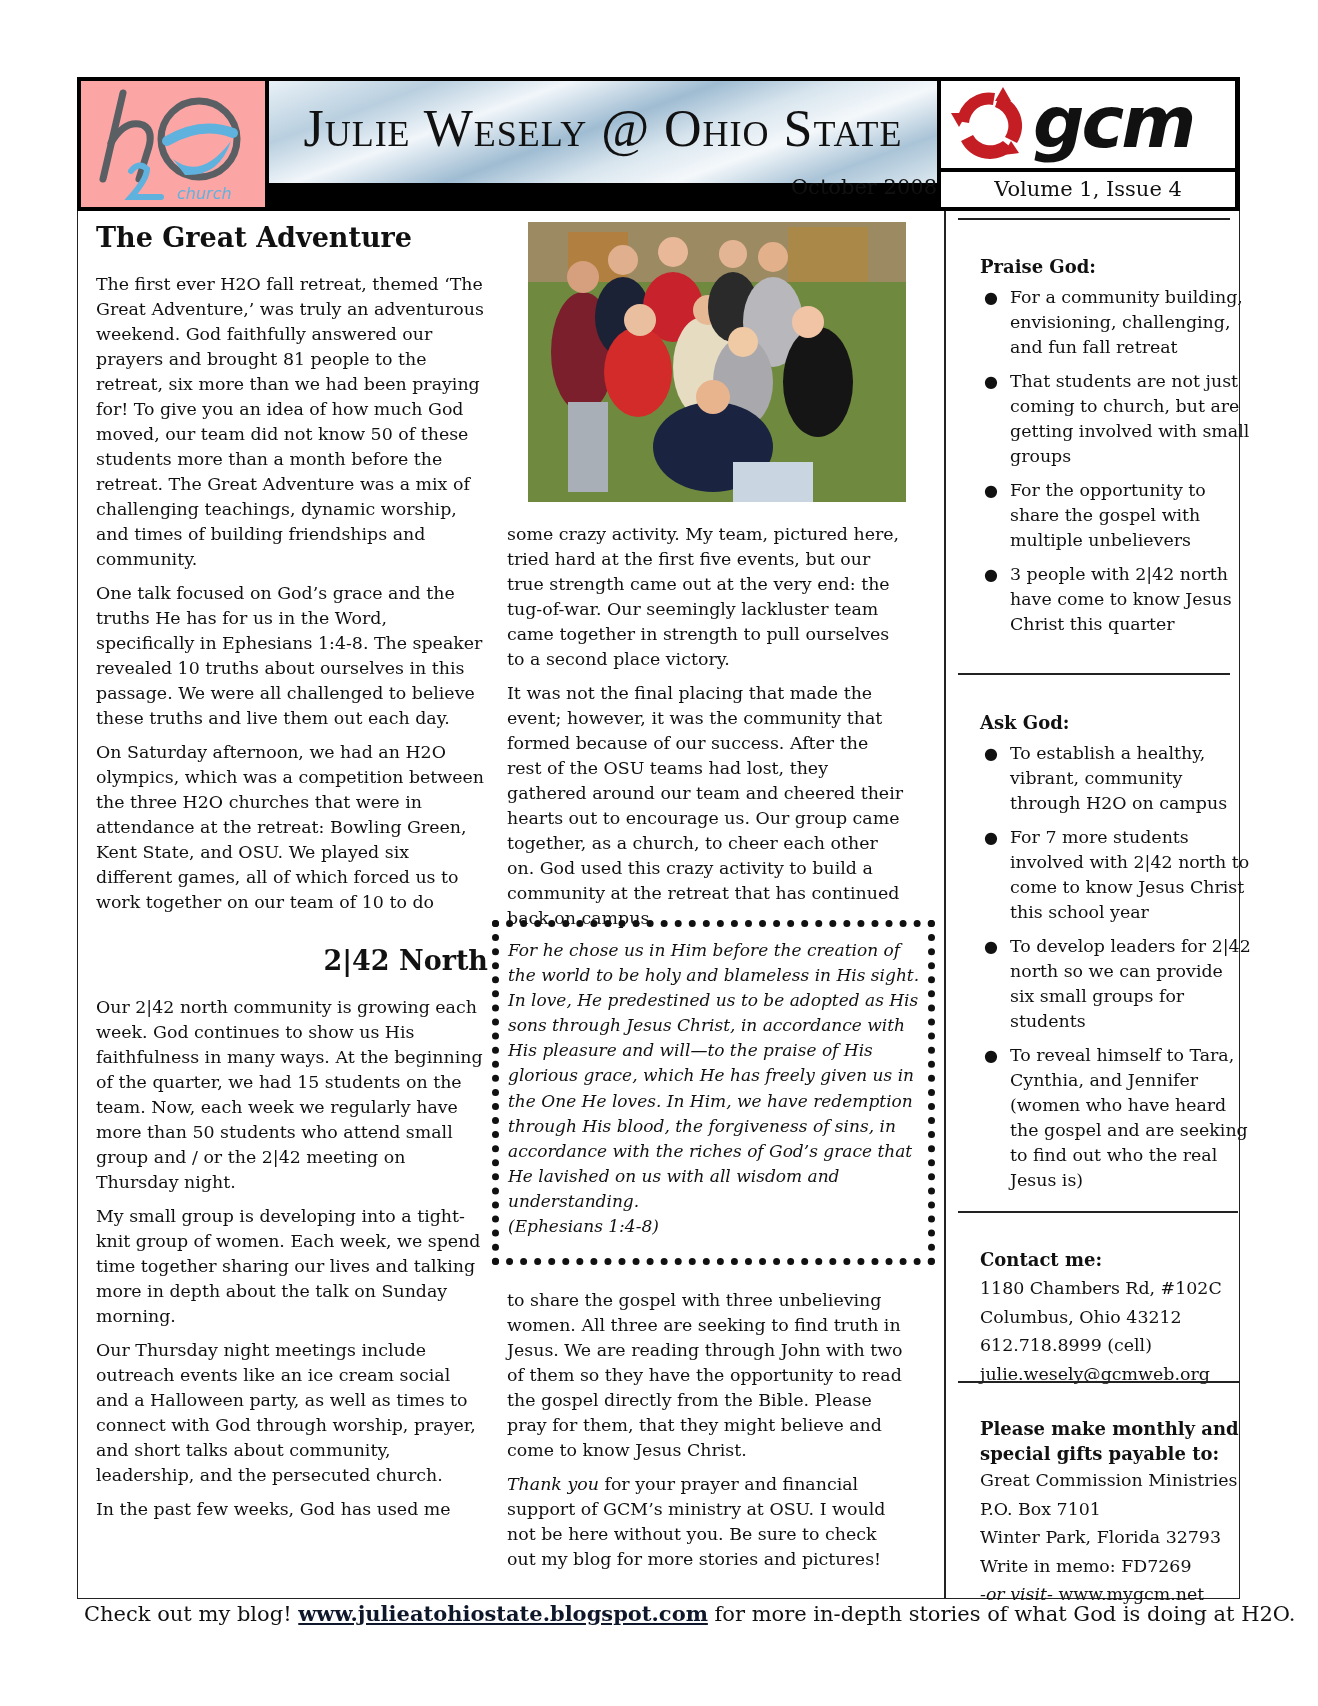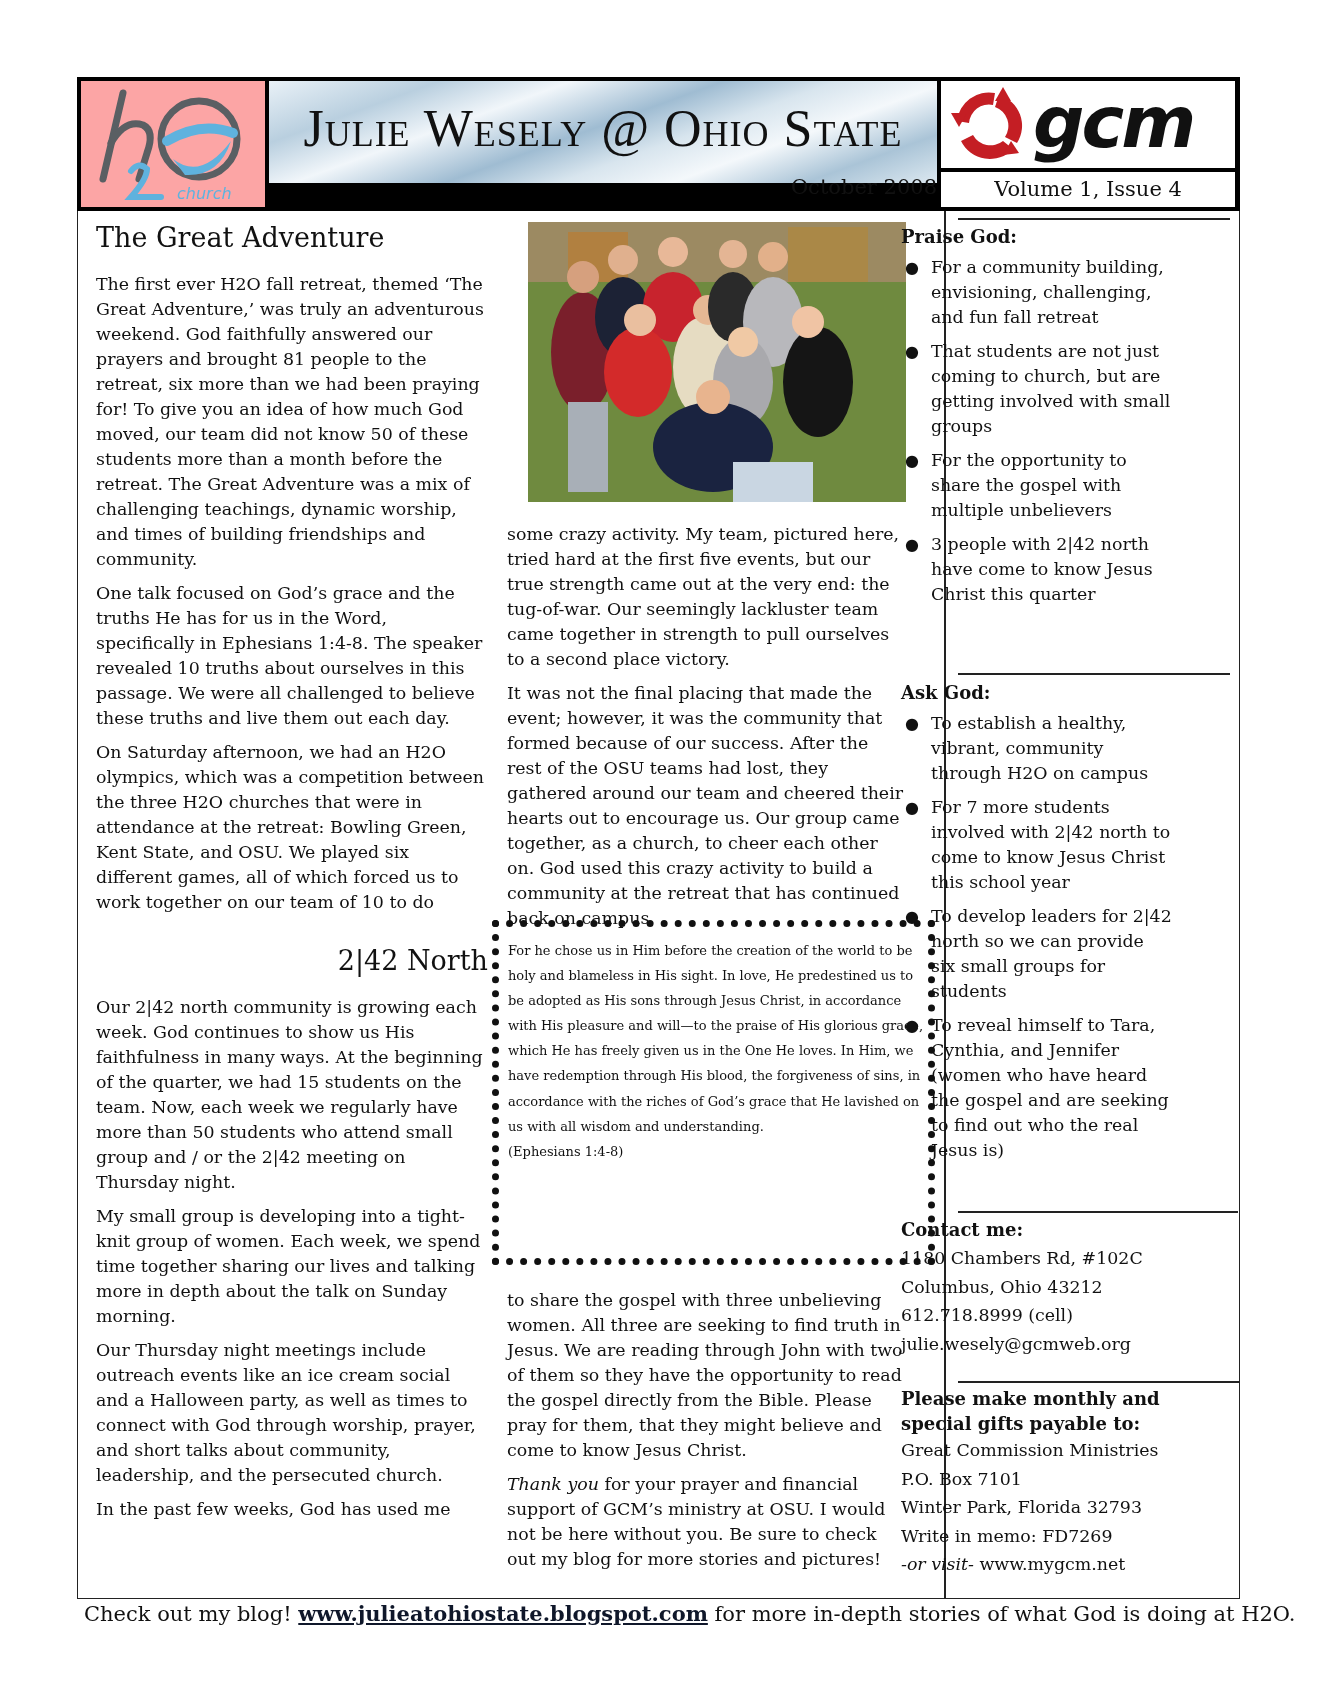--- a/index.html
+++ b/index.html
@@ -10,34 +10,34 @@
   .logo-box{position:absolute;left:81px;top:81px;width:184px;height:126px;background:#fca5a5;}
   .banner{position:absolute;left:269px;top:81px;width:668px;height:102px;
     background:linear-gradient(160deg,#e9f1f7 0%,#b9cfdf 18%,#f1f6fa 32%,#9fbcd2 48%,#d8e5ee 60%,#f4f8fb 72%,#aac4d7 86%,#dce8f0 100%);}
   .banner-title{position:absolute;left:0;right:0;top:18px;text-align:center;font-family:"Liberation Serif","DejaVu Serif",serif;font-size:52px;letter-spacing:1px;color:#111;font-variant:small-caps;}
   .banner-date{position:absolute;left:0;right:0;top:94px;text-align:right;font-size:21px;color:#111;}
   .gcm-box{position:absolute;left:941px;top:81px;width:294px;height:87px;background:#fff;}
   .vol-box{position:absolute;left:941px;top:172px;width:294px;height:35px;background:#fff;text-align:center;font-size:21px;line-height:35px;}
   
   .col{position:absolute;font-size:17.4px;line-height:25px;}
   .col p{margin:0 0 9px 0;}
-  h2{font-size:27px;margin:0;font-weight:normal;line-height:32px;}
+  h2{font-size:27px;margin:0;font-weight:bold;line-height:32px;}
   .divider-v{position:absolute;left:944px;top:211px;width:1.5px;height:1388px;background:#222;}
   .hr{position:absolute;height:1.5px;background:#222;}
-  .side{position:absolute;left:901px;width:272px;font-size:17.4px;line-height:25px;}
+  .side{position:absolute;left:980px;width:272px;font-size:17.4px;line-height:25px;margin-top:30px;}
   .side h3{font-size:18px;margin:0 0 6px 0;font-weight:bold;}
   .side ul{margin:0;padding:0;list-style:none;}
   .side li{position:relative;padding-left:30px;margin-bottom:9px;}
   .side li .bullet{position:absolute;left:4px;top:0;font-size:16px;}
   .side .line{margin:0;line-height:28.5px;}
   .photo{position:absolute;left:528px;top:222px;width:378px;height:280px;overflow:hidden;
     background:linear-gradient(180deg,#8a7a5a 0%,#a58a55 10%,#8f9a6b 22%,#6f8a3f 34%,#6d8440 100%);}
   .quote{position:absolute;left:492px;top:920px;width:443px;height:345px;box-sizing:border-box;
     border:7px dotted #111;}
-  .quote-text{position:absolute;left:508px;top:938px;width:420px;font-size:13px;line-height:25.1px;}
+  .quote-text{position:absolute;left:508px;top:938px;width:420px;font-style:italic;font-size:17px;line-height:25.1px;}
   .footer{position:absolute;left:84px;top:1597px;width:1180px;font-size:21px;line-height:34px;white-space:nowrap;}
   .footer a{color:#0f172a;font-weight:bold;text-decoration:underline;}
 </style>
 </head>
 <body>
 
 <div class="frame"></div>
 
 <div class="hdr"></div>
 

